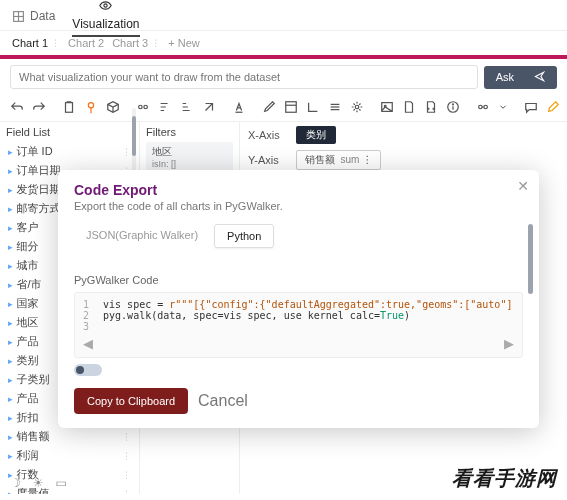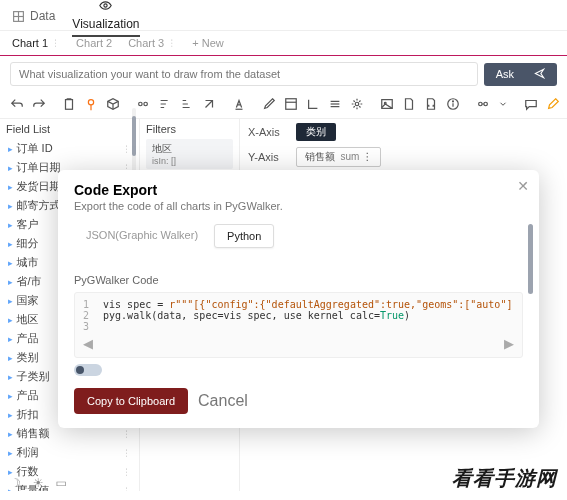--- a/index.html
+++ b/index.html
@@ -31,24 +31,24 @@
   }
   .top-tab.active {
     color: #222;
     border-bottom: 2px solid #444;
     font-weight: 500;
     flex-direction: column;
   }
   .tab-icon { width: 13px; height: 13px; display:inline-block;}
   .chart-tabs {
     display: flex;
-    gap: 16px;
+    gap: 8px;
     padding: 6px 12px;
     font-size: 11px;
-    border-bottom: 1px solid #be185d;
+    border-bottom: 4px solid #be185d;
     align-items: flex-start;
   }
   .chart-tab {
     color: #999;
     cursor: pointer;
     display: flex;
     align-items: center;
     gap: 3px;
   }
   .chart-tab.active { color: #222; font-weight: 500; }
@@ -157,21 +157,21 @@
   .modal-backdrop{
     position:absolute;
     left:58px; right:28px; top:170px;
     background:#fff;
     box-shadow:0 4px 28px rgba(0,0,0,0.22);
     border-radius:6px;
     padding:12px 16px 14px 16px;
     z-index:20;
   }
   .modal-close{position:absolute;top:8px;right:10px;color:#999;cursor:pointer;font-size:14px;}
-  .modal-title{font-size:14px;font-weight:600;color:#000000;}
+  .modal-title{font-size:14px;font-weight:600;color:#701a75;}
   .modal-sub{font-size:11px;color:#777;margin-top:2px;}
   .modal-tabs{display:flex;gap:4px;margin-top:12px;}
   .modal-tab{
     padding:5px 12px;font-size:11px;color:#999;cursor:pointer;border-radius:3px;
   }
   .modal-tab.active{
     background:#fff;border:1px solid #ddd;color:#222;box-shadow:0 1px 2px rgba(0,0,0,0.06);
   }
   .code-section-label{font-size:11px;color:#666;margin-top:26px;}
   .code-box{

